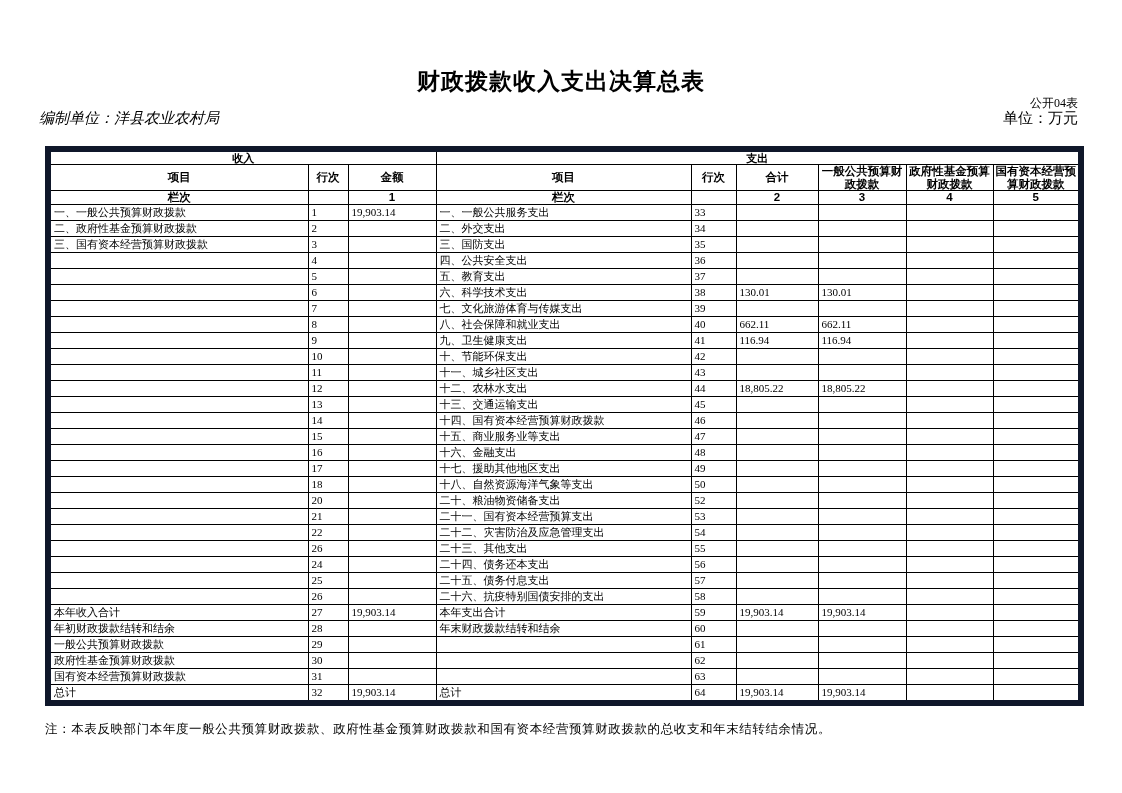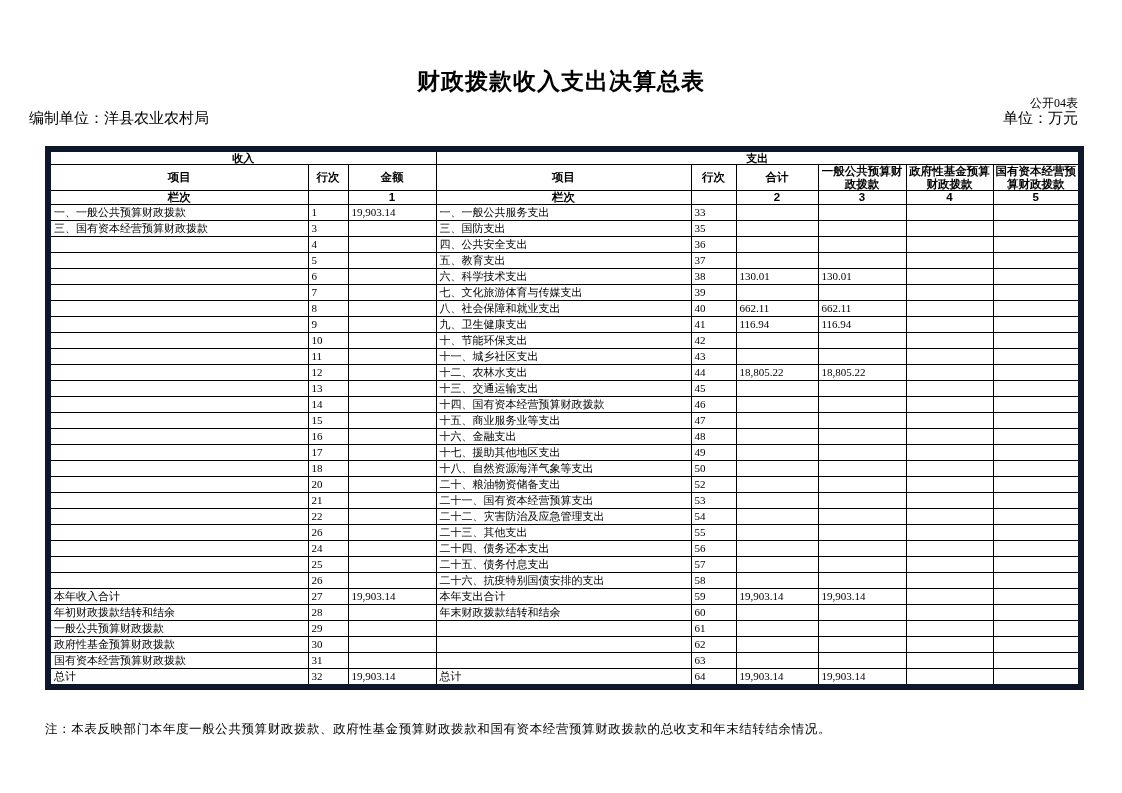--- a/index.html
+++ b/index.html
@@ -13,22 +13,23 @@
     text-align:center; font-size:23px; font-weight:bold;
     font-family:"Liberation Sans","DejaVu Sans",sans-serif;
     letter-spacing:1px;
   }
   .form-code {
     position:absolute; top:95px; right:44px;
     font-size:12px;
     margin-left:37px;
   }
   .prepared-by {
-    position:absolute; top:109px; left:29px;
+    position:absolute; top:109px; left:39px;
     font-size:15px;
+    font-style:italic;
   }
   .unit-label {
     position:absolute; top:109px; right:44px;
     font-size:15px;
   }
   table.main {
     position:absolute; top:146px; left:45px;
     width:1033px; table-layout:fixed;
     border-collapse:collapse; border:6px solid #0f172a;
   }
@@ -112,20 +113,31 @@
           <td class="c-line">1</td>
           <td class="c-amt">19,903.14</td>
           <td class="c-item c-div">一、一般公共服务支出</td>
           <td class="c-line">33</td>
           <td class="c-amt"></td>
           <td class="c-amt"></td>
           <td class="c-amt"></td>
           <td class="c-amt"></td>
         </tr>
         <tr>
+          <td class="c-item">二、政府性基金预算财政拨款</td>
+          <td class="c-line">2</td>
+          <td class="c-amt"></td>
+          <td class="c-item c-div">二、外交支出</td>
+          <td class="c-line">34</td>
+          <td class="c-amt"></td>
+          <td class="c-amt"></td>
+          <td class="c-amt"></td>
+          <td class="c-amt"></td>
+        </tr>
+        <tr>
           <td class="c-item">三、国有资本经营预算财政拨款</td>
           <td class="c-line">3</td>
           <td class="c-amt"></td>
           <td class="c-item c-div">三、国防支出</td>
           <td class="c-line">35</td>
           <td class="c-amt"></td>
           <td class="c-amt"></td>
           <td class="c-amt"></td>
           <td class="c-amt"></td>
         </tr>

